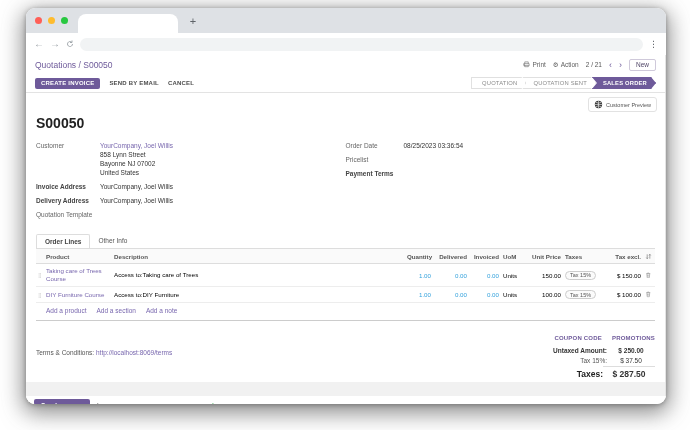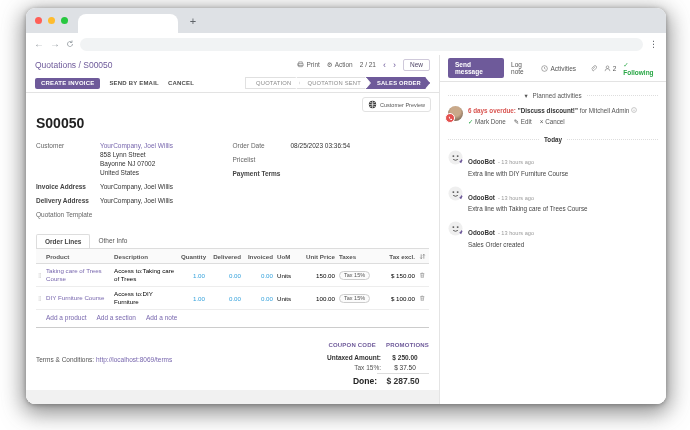--- a/index.html
+++ b/index.html
@@ -13,21 +13,21 @@
   .tdot.r{left:9px;background:#ff5f57;}
   .tdot.y{left:22px;background:#febc2e;}
   .tdot.g{left:35px;background:#28c840;}
   .btab{position:absolute;left:52px;top:6px;width:100px;height:19px;background:#fff;border-radius:8px 8px 0 0;}
   .newtab{position:absolute;left:160px;top:6px;width:14px;height:14px;color:#5f6368;font-size:11px;line-height:14px;text-align:center;}
   .toolbar{height:22px;background:#fff;display:flex;align-items:center;padding:0 8px;gap:6px;}
   .navic{color:#9aa0a6;font-size:10px;line-height:1;}
   .addr{flex:1;height:13px;background:#f1f3f4;border-radius:7px;}
   .kebab{color:#5f6368;font-size:9px;letter-spacing:0;}
   
-  .app{display:flex;height:349px;background:#fff;}
+  .app{display:flex;height:349px;background:#fff;flex-direction:column;}
   .left{flex:1;min-width:0;border-right:1px solid #e4e4e4;display:flex;flex-direction:column;background:#f1f1f1;}
   .right{width:226px;background:#fff;display:flex;flex-direction:column;}
   .crow{height:19px;background:#fff;display:flex;align-items:center;padding:0 9px;}
   .bcrumb{font-size:8.5px;color:#6e5a9a;}
   .cp-right{margin-left:auto;display:flex;align-items:center;gap:7px;font-size:6.5px;color:#5f5f5f;}
   .cp-right .ic{width:7px;height:7px;}
   .pager{color:#555;}
   .pgarr{color:#6e5a9a;font-size:9px;}
   .newbtn{border:1px solid #cfc9da;border-radius:2px;padding:1.5px 6px;color:#514768;background:#fff;font-size:6.5px;}
   .brow{height:18px;background:#fff;border-bottom:1px solid #e3e3e3;display:flex;align-items:center;padding:0 9px;}
@@ -296,21 +296,21 @@
           </div>
           <div class="trowt bold">
             <span>Untaxed Amount:</span>
             <span class="amt">$ 250.00</span>
           </div>
           <div class="trowt">
             <span>Tax 15%:</span>
             <span class="amt">$ 37.50</span>
           </div>
           <div class="trowt total">
-            <span>Done:</span>
+            <span>Taxes:</span>
             <span class="amt">$ 287.50</span>
           </div>
 
         </div>
       </div>
     </div>
     <div class="graystrip"></div>
    </div>
 
    <div class="right">

